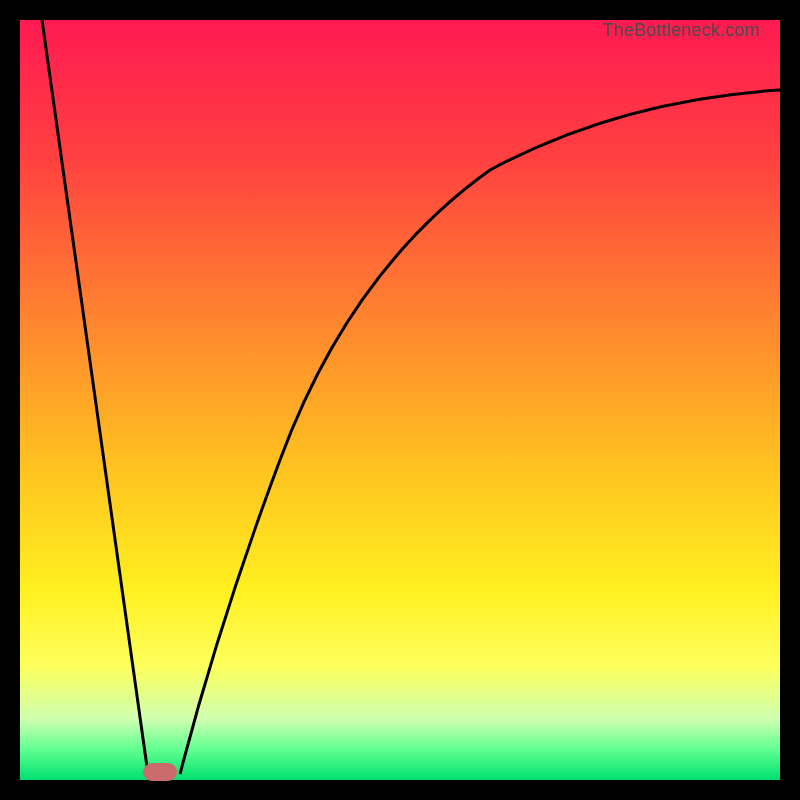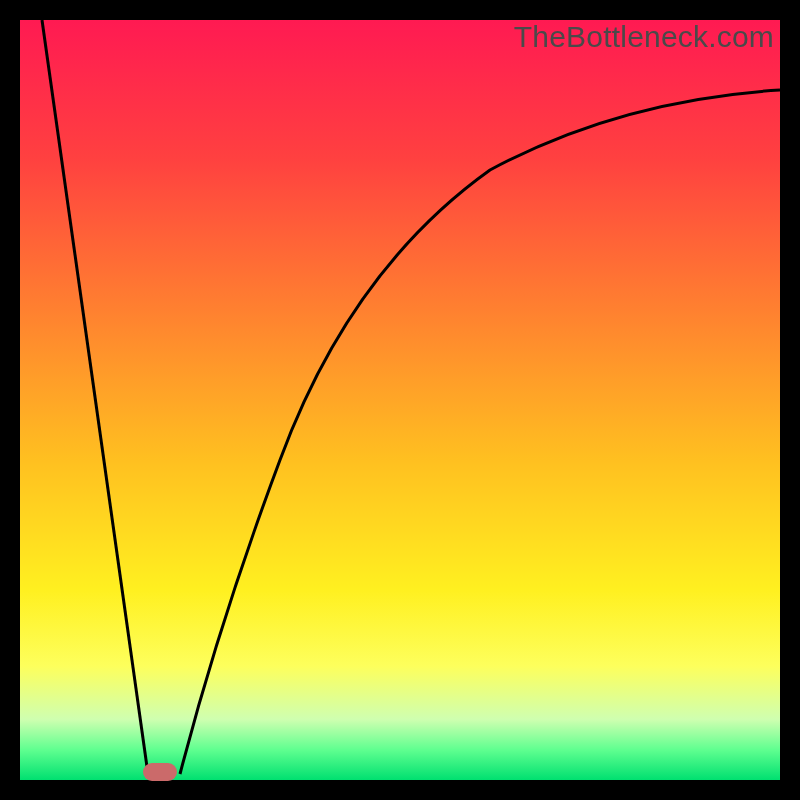--- a/index.html
+++ b/index.html
@@ -33,23 +33,23 @@
       #fff020 75%,
       #fdff5c 85%,
       #cfffb0 92%,
       #60ff90 96%,
       #00e070 100%
     );
   }
   .watermark {
     position: absolute;
     top: 0px;
-    right: 6px;
+    right: 20px;
     color: #4a4a4a;
-    font-size: 30px;
+    font-size: 18px;
     font-weight: 500;
     letter-spacing: 0.2px;
     user-select: none;
   }
   svg.curve {
     position: absolute;
     left: 0;
     top: 0;
   }
   .marker {

